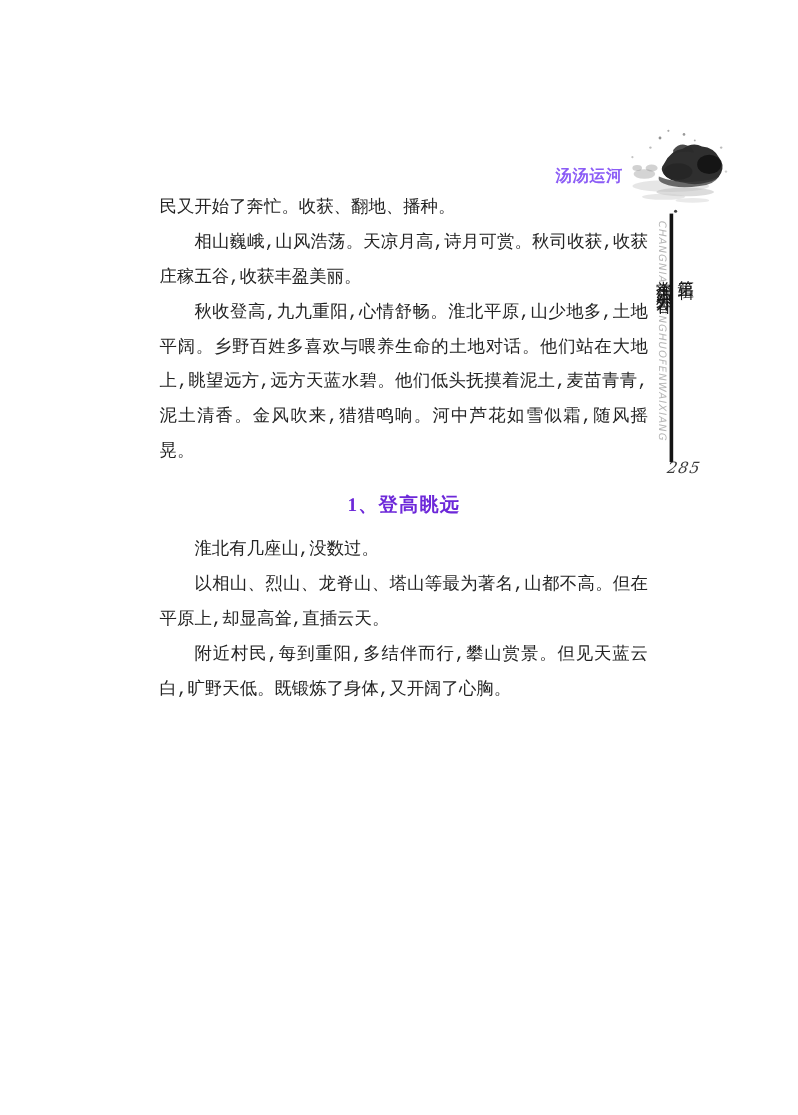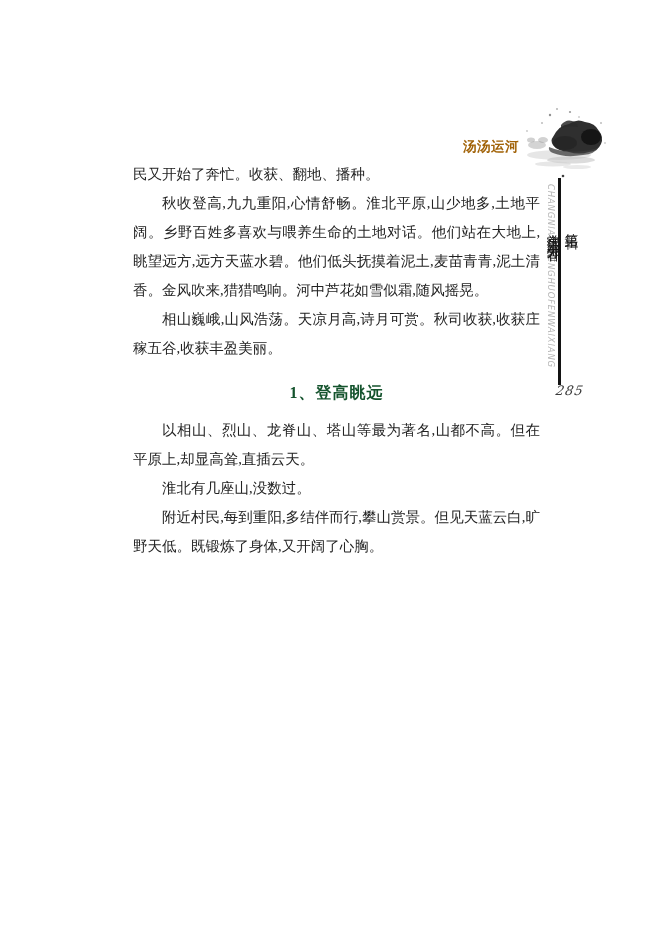--- a/index.html
+++ b/index.html
@@ -16,21 +16,21 @@
     font-family: "Liberation Serif", serif;
   }
 
   
   .running-title {
     position: absolute;
     left: 463px;
     top: 138px;
     font-size: 13.5px;
     font-weight: bold;
-    color: #a16207;
+    color: #8b5cf6;
     letter-spacing: 0.5px;
     white-space: nowrap;
   }
   .ink-art {
     position: absolute;
     left: 515px;
     top: 103px;
     width: 96px;
     height: 76px;
   }
@@ -93,31 +93,32 @@
     width: 407px;
     font-size: 14.5px;
     line-height: 29px;
     color: #232323;
     text-align: justify;
     text-justify: inter-ideograph;
   }
   .body-text p {
     margin: 0;
     text-indent: 2em;
+    font-family: Liberation Mono, monospace;
   }
   .body-text p.continuation {
     text-indent: 0;
   }
   .section-heading {
     margin: 15px 0 9px 0;
     font-size: 16px;
     font-weight: bold;
     text-align: center;
     text-indent: 0;
-    color: #14532d;
+    color: #6d28d9;
     letter-spacing: 1px;
     line-height: 29px;
   }
 </style>
 </head>
 <body>
 
 <div class="page">
 
   <div class="running-title">汤汤运河</div>
@@ -157,23 +158,23 @@
 
   <div class="sidebar-series">
     <span class="series-label">第三辑</span>
     <span class="series-name">常念生活 分外香</span>
   </div>
 
   <div class="page-number">285</div>
 
   <main class="body-text">
     <p class="continuation">民又开始了奔忙。收获、翻地、播种。</p>
+    <p>相山巍峨,山风浩荡。天凉月高,诗月可赏。秋司收获,收获庄稼五谷,收获丰盈美丽。</p>
     <p>秋收登高,九九重阳,心情舒畅。淮北平原,山少地多,土地平阔。乡野百姓多喜欢与喂养生命的土地对话。他们站在大地上,眺望远方,远方天蓝水碧。他们低头抚摸着泥土,麦苗青青,泥土清香。金风吹来,猎猎鸣响。河中芦花如雪似霜,随风摇晃。</p>
-    <p>相山巍峨,山风浩荡。天凉月高,诗月可赏。秋司收获,收获庄稼五谷,收获丰盈美丽。</p>
 
     <h2 class="section-heading">1、登高眺远</h2>
 
+    <p>淮北有几座山,没数过。</p>
     <p>以相山、烈山、龙脊山、塔山等最为著名,山都不高。但在平原上,却显高耸,直插云天。</p>
-    <p>淮北有几座山,没数过。</p>
     <p>附近村民,每到重阳,多结伴而行,攀山赏景。但见天蓝云白,旷野天低。既锻炼了身体,又开阔了心胸。</p>
   </main>
 
 </div>
 
 </body></html>

